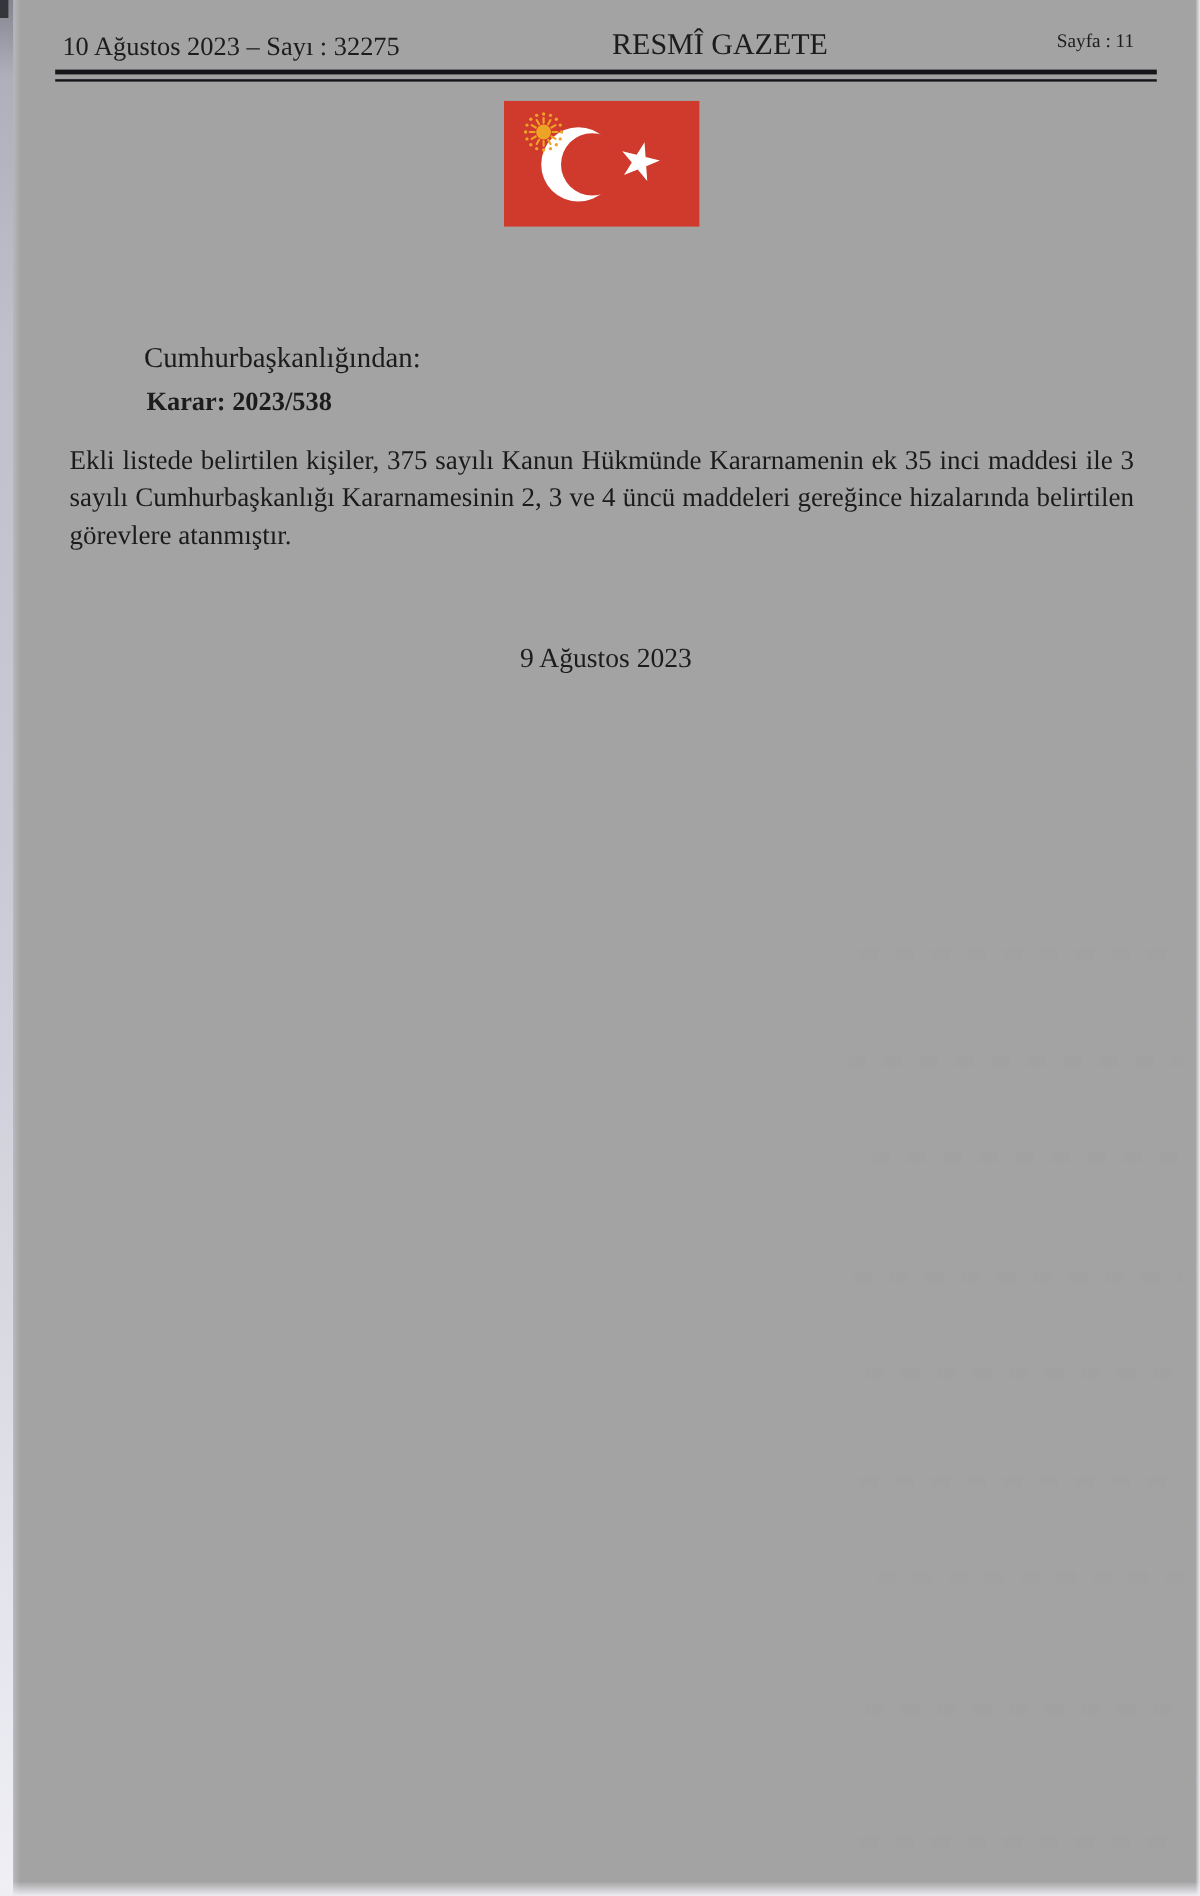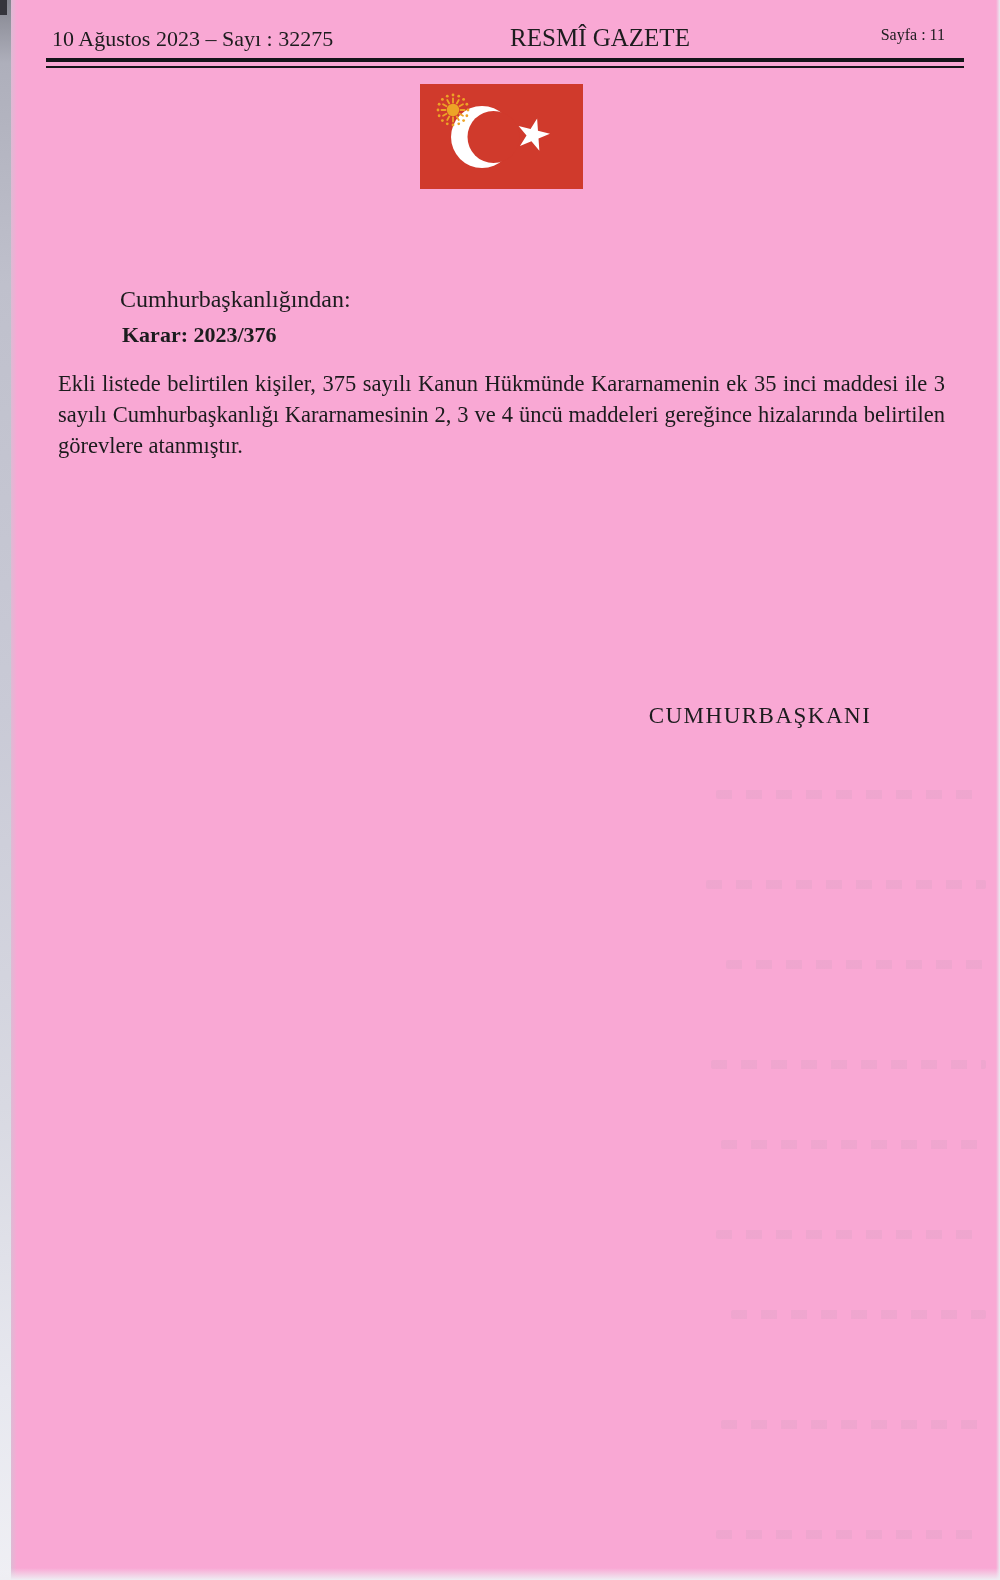--- a/index.html
+++ b/index.html
@@ -1,21 +1,21 @@
 <!DOCTYPE html>
 <html><head>
 <meta charset="utf-8">
 <style>
   * { margin: 0; padding: 0; box-sizing: border-box; }
   html, body { background: #ffffff; }
   .page {
     position: relative;
     width: 1000px;
     height: 1580px;
-    background: #f9a8d4;
+    background: #a3a3a3;
     overflow: hidden;
     font-family: "Liberation Serif", "DejaVu Serif", serif;
     color: #1c1c1e;
   }
   
   .edge-left {
     position: absolute; left: 0; top: 0; width: 11px; height: 100%;
     background: linear-gradient(180deg, #84858f 0%, #aeafbb 4%, #bfc0cc 18%,
                 #c9cad6 45%, #d8d9e2 70%, #e7e8ef 88%, #efeff4 100%);
   }
@@ -153,20 +153,20 @@
           <circle cx="33" cy="41" r="1.4"></circle>
           <circle cx="38.74" cy="39.86" r="1.4"></circle>
           <circle cx="43.61" cy="36.61" r="1.4"></circle>
           <circle cx="46.86" cy="31.74" r="1.4"></circle>
         </g>
       </g>
     </svg>
   </div>
 
   <div class="issuer">Cumhurbaşkanlığından:</div>
-  <div class="decision-no">Karar: 2023/376</div>
+  <div class="decision-no">Karar: 2023/538</div>
   <div class="body-par">Ekli listede belirtilen kişiler, 375 sayılı Kanun Hükmünde Kararnamenin ek 35 inci maddesi ile 3 sayılı Cumhurbaşkanlığı Kararnamesinin 2, 3 ve 4 üncü maddeleri gereğince hizalarında belirtilen görevlere atanmıştır.</div>
+  <div class="decision-date">9 Ağustos 2023</div>
 
   <div class="sig-block">
-    <div class="sig-title">CUMHURBAŞKANI</div>
   </div>
 
 </div>
 
 </body></html>

